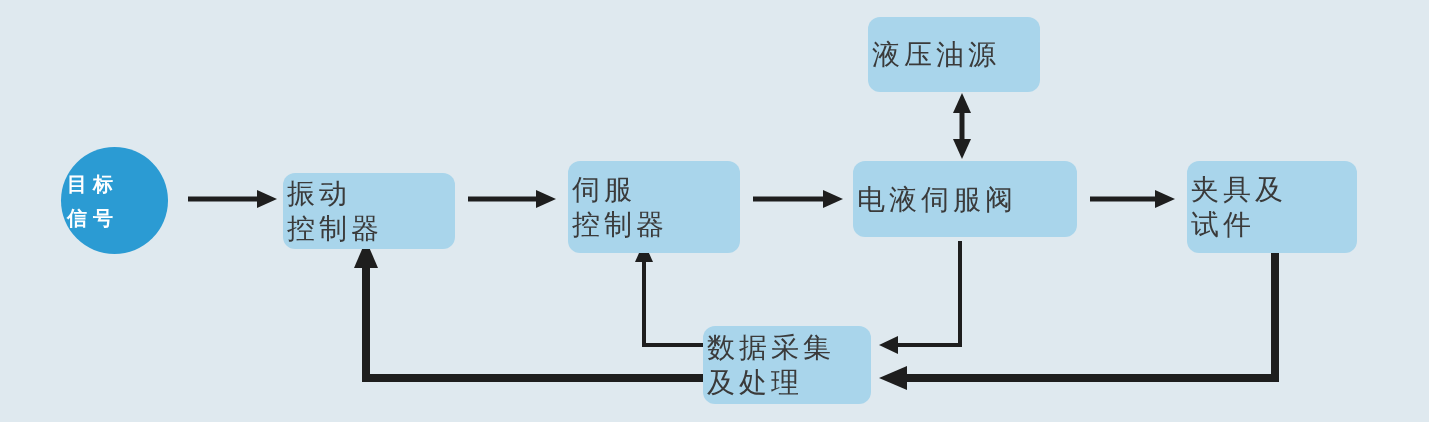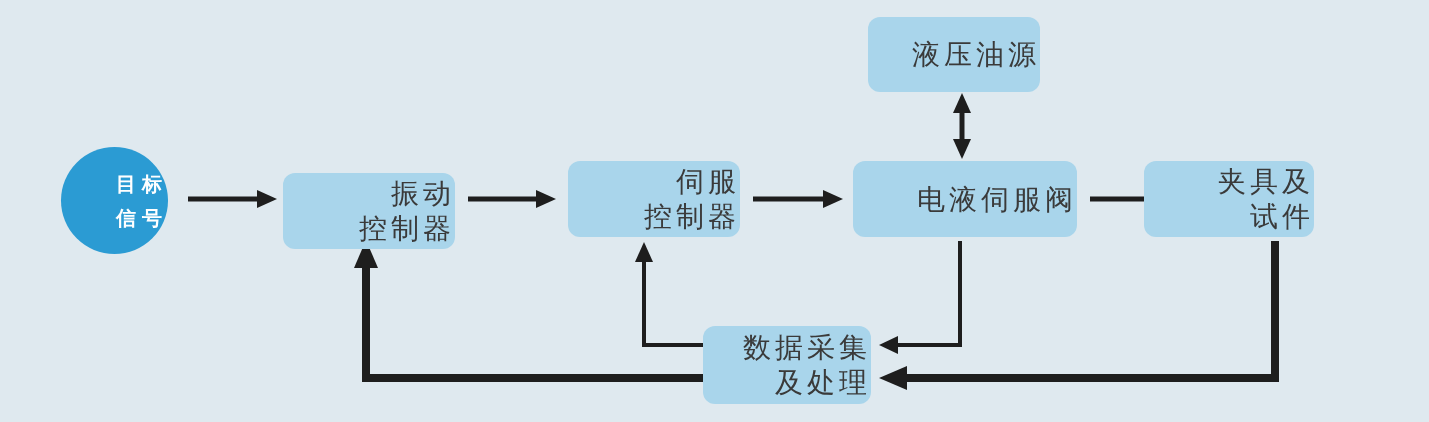--- a/index.html
+++ b/index.html
@@ -30,21 +30,21 @@
     fill: var(--arrow, #1E1E1E);
     stroke: none;
   }
   .w5 { stroke-width: 5px; }
   .w4 { stroke-width: 4px; }
   .w8 { stroke-width: 8px; }
   .node {
     position: absolute;
     display: flex;
     flex-direction: column;
-    align-items: flex-end;
+    align-items: flex-start;
     justify-content: center;
     text-align: center;
     color: var(--node_text, #3A3A3A);
     font-size: 28px;
     font-weight: 500;
     letter-spacing: 4px;
     line-height: 35px;
   }
   .node span { display: block; padding-left: 4px; }
   .box {
@@ -119,34 +119,34 @@
   <div class="node circle" style="left:61px; top:147px; width:107px; height:107px;">
     <span>目标</span>
     <span>信号</span>
   </div>
 
   <div class="node box" style="left:283px; top:173px; width:172px; height:76px;">
     <span>振动</span>
     <span>控制器</span>
   </div>
 
-  <div class="node box" style="left:568px; top:161px; width:172px; height:76px;">
+  <div class="node box" style="left:568px; top:161px; width:172px; height:92px;">
     <span>伺服</span>
     <span>控制器</span>
   </div>
 
   <div class="node box" style="left:868px; top:17px; width:172px; height:75px;">
     <span>液压油源</span>
   </div>
 
   <div class="node box" style="left:853px; top:161px; width:224px; height:76px;gap:39px;">
     <span>电液伺服阀</span>
   </div>
 
-  <div class="node box" style="left:1144px; top:161px; width:170px; height:76px;">
+  <div class="node box" style="left:1187px; top:161px; width:170px; height:92px;">
     <span>夹具及</span>
     <span>试件</span>
   </div>
 
   <div class="node box" style="left:703px; top:326px; width:168px; height:78px;">
     <span>数据采集</span>
     <span>及处理</span>
   </div>
 
 </div>

